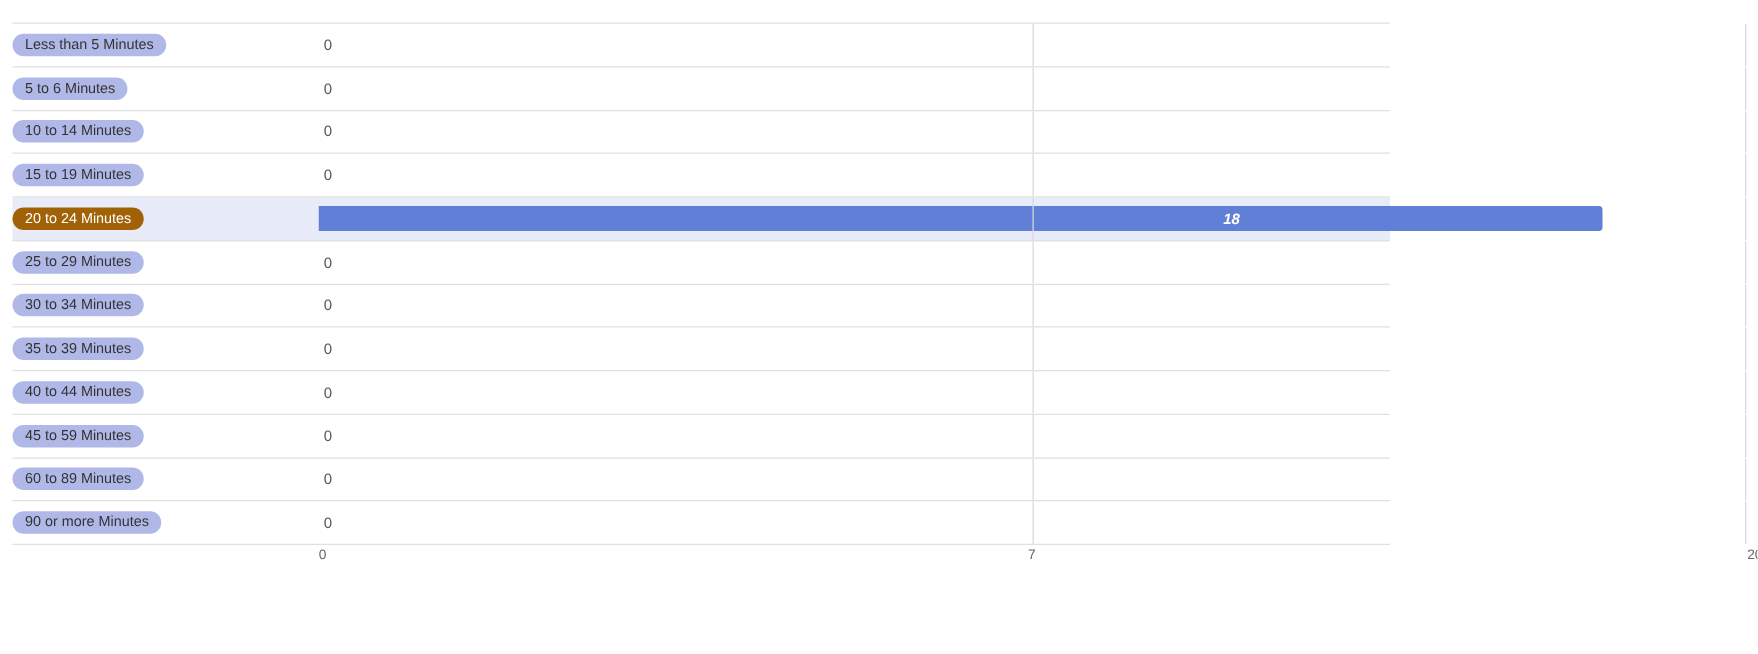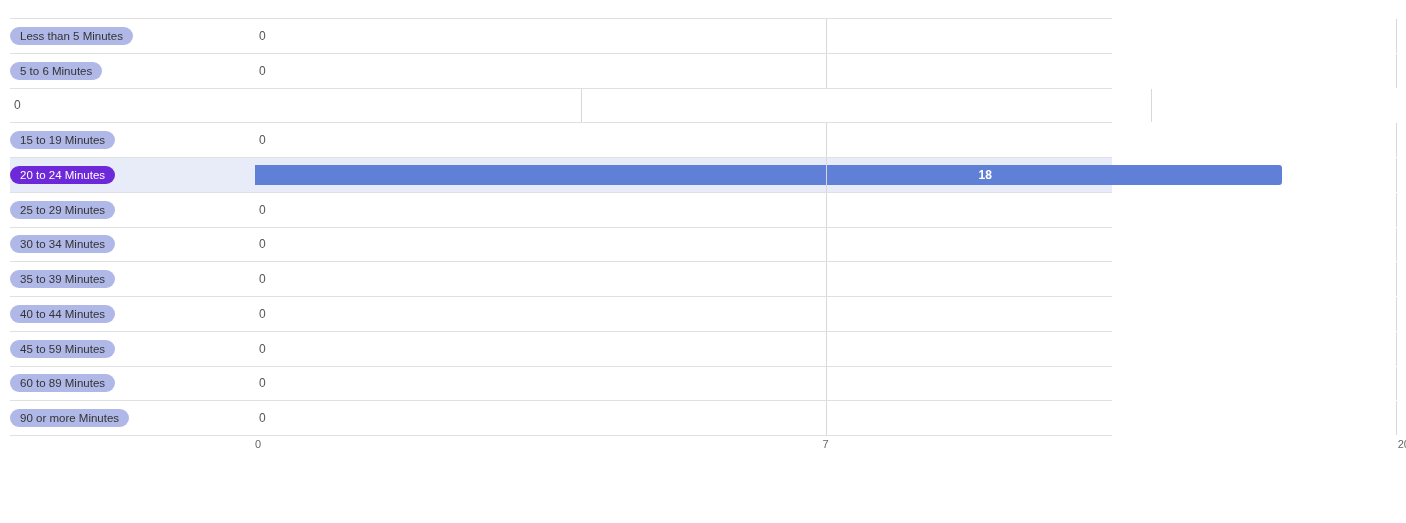--- a/index.html
+++ b/index.html
@@ -91,21 +91,21 @@
     .x-axis-label {
       font-size: 11px;
       color: #666;
       position: absolute;
     }
     
     .bar-row.highlighted-row {
       background: #e8ecf8;
     }
     .label-pill.highlighted-pill {
-      background: #6d28d9;
+      background: #a16207;
       color: #fff;
     }
   </style>
 </head>
 <body>
 
 <div class="chart-container">
   <div class="chart-title"></div>
   <div class="source-text"></div>
 
@@ -125,20 +125,23 @@
         <div class="label-container">
           <span class="label-pill">5 to 6 Minutes</span>
         </div>
         <div class="bar-section" style="position: relative;">
           <span style="position: absolute; left: 4px; top: 50%; transform: translateY(-50%); font-size: 12px; color: rgb(85, 85, 85);">0</span>
           <div style="position: absolute; top: 0px; bottom: 0px; width: 1px; background: rgb(216, 216, 216); left: 570.5px;"></div>
           <div style="position: absolute; top: 0px; bottom: 0px; width: 1px; background: rgb(216, 216, 216); left: 1141px;"></div>
         </div>
       </div>
       <div class="bar-row">
+        <div class="label-container">
+          <span class="label-pill">10 to 14 Minutes</span>
+        </div>
         <div class="bar-section" style="position: relative;">
           <span style="position: absolute; left: 4px; top: 50%; transform: translateY(-50%); font-size: 12px; color: rgb(85, 85, 85);">0</span>
           <div style="position: absolute; top: 0px; bottom: 0px; width: 1px; background: rgb(216, 216, 216); left: 570.5px;"></div>
           <div style="position: absolute; top: 0px; bottom: 0px; width: 1px; background: rgb(216, 216, 216); left: 1141px;"></div>
         </div>
       </div>
       <div class="bar-row">
         <div class="label-container">
           <span class="label-pill">15 to 19 Minutes</span>
         </div>
@@ -147,21 +150,21 @@
           <div style="position: absolute; top: 0px; bottom: 0px; width: 1px; background: rgb(216, 216, 216); left: 570.5px;"></div>
           <div style="position: absolute; top: 0px; bottom: 0px; width: 1px; background: rgb(216, 216, 216); left: 1141px;"></div>
         </div>
       </div>
       <div class="bar-row highlighted-row">
         <div class="label-container">
           <span class="label-pill highlighted-pill">20 to 24 Minutes</span>
         </div>
         <div class="bar-section" style="position: relative;">
           <div class="bar-fill highlighted" style="width: 1026.9px; --bar-w: 1026.9px;"></div>
-          <span style="position: absolute; right: 120.1px; top: 50%; transform: translateY(-50%); font-size: 12px; color: rgb(255, 255, 255); font-weight: bold;">18</span>
+          <span style="position: absolute; right: 120.1px; top: 50%; transform: translateY(-50%); font-size: 12px; color: rgb(255, 255, 255); font-weight: bold; font-style: italic;">18</span>
           <div style="position: absolute; top: 0px; bottom: 0px; width: 1px; background: rgb(216, 216, 216); left: 570.5px;"></div>
           <div style="position: absolute; top: 0px; bottom: 0px; width: 1px; background: rgb(216, 216, 216); left: 1141px;"></div>
         </div>
       </div>
       <div class="bar-row">
         <div class="label-container">
           <span class="label-pill">25 to 29 Minutes</span>
         </div>
         <div class="bar-section" style="position: relative;">
           <span style="position: absolute; left: 4px; top: 50%; transform: translateY(-50%); font-size: 12px; color: rgb(85, 85, 85);">0</span>

